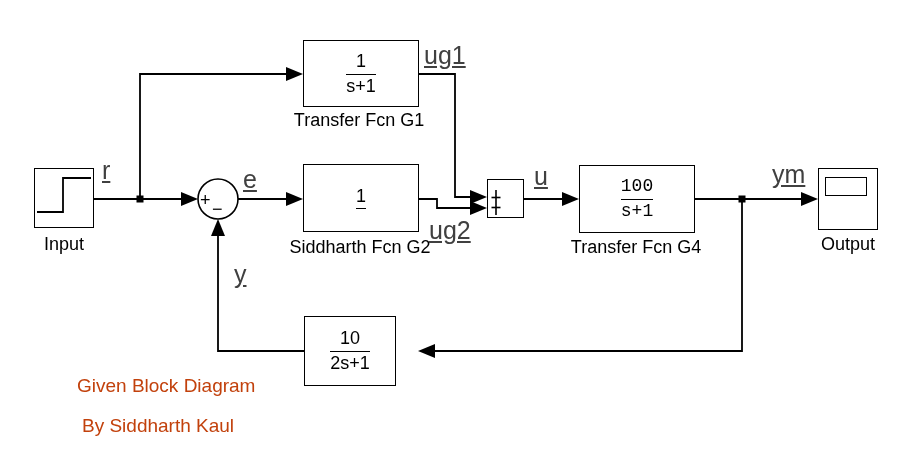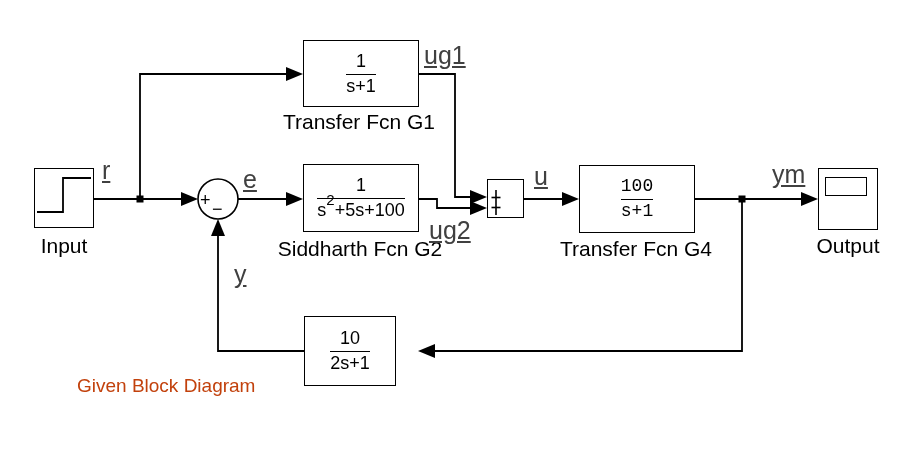--- a/index.html
+++ b/index.html
@@ -12,21 +12,21 @@
   .blk{
     position:absolute;background:#ffffff;border:1.6px solid #000;
     box-sizing:border-box;display:flex;align-items:center;justify-content:center;
   }
   .frac{display:inline-flex;flex-direction:column;align-items:center;
         font-size:18px;line-height:1.15;}
   .frac .bar{align-self:stretch;border-top:1.7px solid #000;margin:2px 0 1px 0;height:0;}
   .frac sup{font-size:15px;position:relative;top:-4px;line-height:0;}
   .caption{
     position:absolute;transform:translateX(-50%);white-space:nowrap;
-    font-size:21px;line-height:1;color:#000;
+    font-size:18px;line-height:1;color:#000;
   }
   .siglabel{position:absolute;white-space:nowrap;font-size:25px;line-height:1;color:#404040;text-decoration:underline;}
   .note{position:absolute;white-space:nowrap;font-size:19px;line-height:1;color:#c2410c;}
   .sumtext{font-size:18px;font-family:"Liberation Sans","DejaVu Sans",sans-serif;}
   .scope-screen{position:absolute;left:6px;top:8px;width:42px;height:19px;
                 border:1.6px solid #000;box-sizing:border-box;}
   .step-svg,.switch-svg{display:block;}
 </style>
 </head>
 <body>
@@ -102,21 +102,20 @@
       <span class="bar"></span>
       <span class="den">s+1</span>
     </span>
   </div>
   <div class="caption" style="left:359px;top:111px;">Transfer Fcn G1</div>
 
   <div class="blk" style="left:303px;top:164px;width:116px;height:68px;">
     <span class="frac">
       <span class="num">1</span>
       <span class="bar"></span>
-      <span class="den"><span>s</span><sup>2</sup><span>+5s+100</span></span>
     </span>
   </div>
   <div class="caption" style="left:360px;top:238px;">Siddharth Fcn G2</div>
 
   <div class="blk" style="left:487px;top:179px;width:37px;height:39px;">
     <svg class="switch-svg" width="33" height="35" viewBox="0 0 33 35">
       <line x1="7" y1="9" x2="7" y2="34" stroke="#000" stroke-width="1.6"></line>
       <line x1="2.5" y1="16.5" x2="11.5" y2="16.5" stroke="#000" stroke-width="1.6"></line>
       <line x1="2.5" y1="26.5" x2="11.5" y2="26.5" stroke="#000" stroke-width="1.6"></line>
     </svg>
@@ -146,14 +145,15 @@
 
   <span class="siglabel" style="left:102px;top:158px;">r</span>
   <span class="siglabel" style="left:243px;top:167px;">e</span>
   <span class="siglabel" style="left:234px;top:262px;">y</span>
   <span class="siglabel" style="left:424px;top:43px;">ug1</span>
   <span class="siglabel" style="left:429px;top:218px;">ug2</span>
   <span class="siglabel" style="left:534px;top:164px;">u</span>
   <span class="siglabel" style="left:772px;top:162px;">ym</span>
 
   <div class="note" style="left:77px;top:376px;">Given Block Diagram</div>
+  <div class="note" style="left:82px;top:416px;">By Siddharth Kaul</div>
 
 </div>
 
 </body></html>

